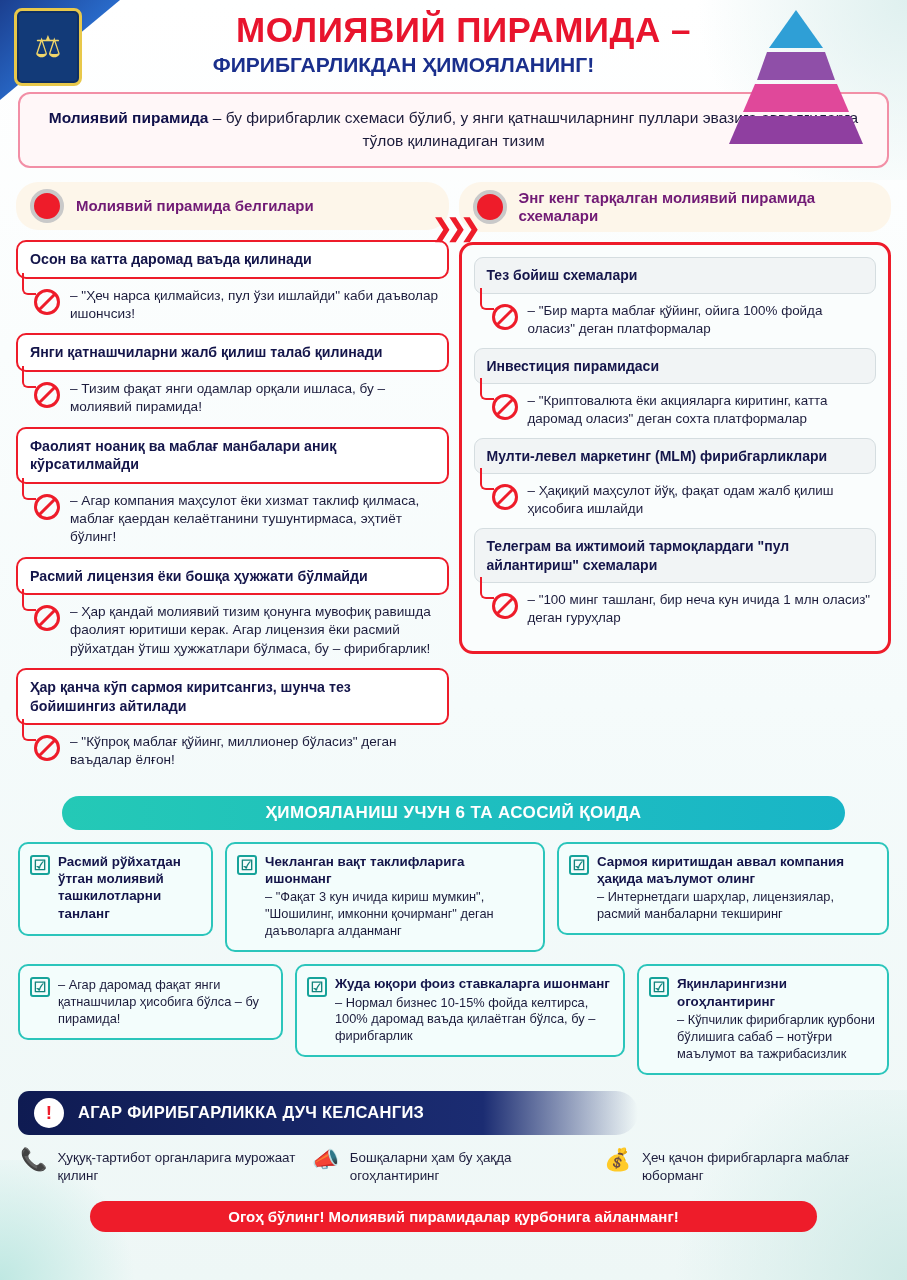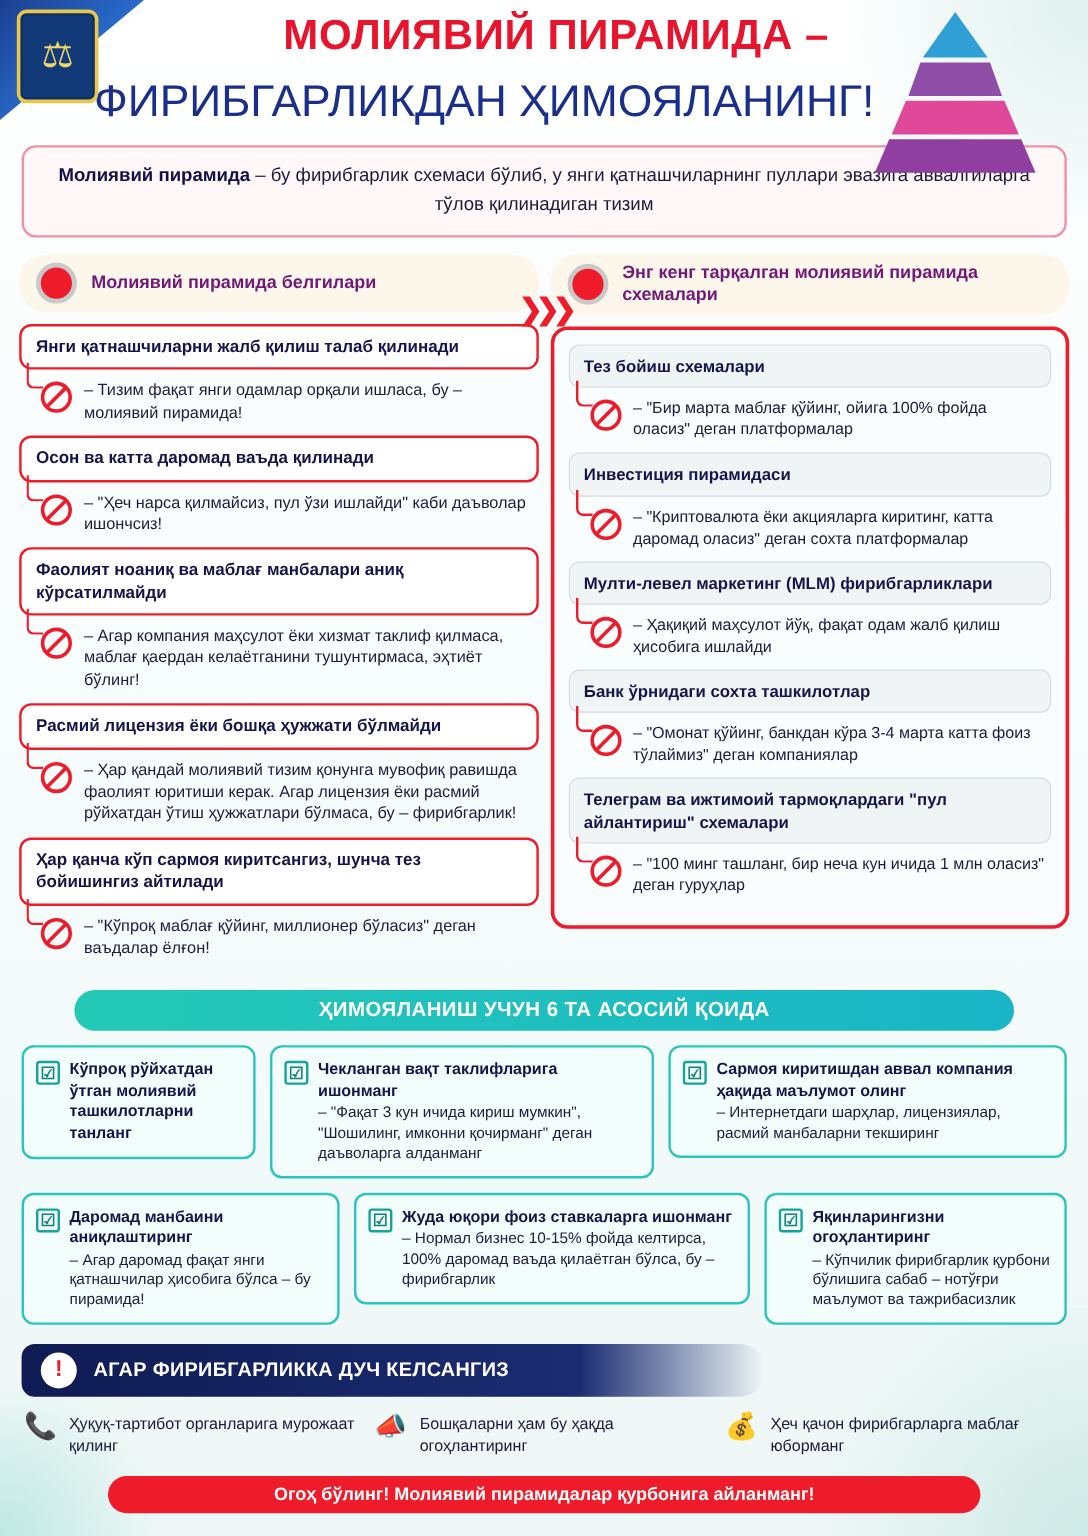--- a/index.html
+++ b/index.html
@@ -64,25 +64,25 @@
     text-align: center;
   }
   .title-1 {
     font-size: 35px;
     font-weight: bold;
     color: #e8142d;
     letter-spacing: 0.5px;
     line-height: 1.05;
   }
   .title-2 {
-    font-size: 37px;
-    font-weight: normal;
+    font-size: 21px;
+    font-weight: bold;
     color: #1a2f8c;
     line-height: 1.1;
-    margin-top: 16px;
+    margin-top: 4px;
     padding-right: 120px;
   }
 
   
   .pyramid {
     position: absolute;
     top: 8px; right: 26px;
     width: 170px; height: 140px;
     z-index: 6;
   }
@@ -348,34 +348,34 @@
 
     <div class="col">
       <div class="col-head">
         <div class="dot"></div>
         <div class="txt">Молиявий пирамида белгилари</div>
       </div>
 
       <div class="left-list">
 
         <div>
+          <div class="item-card">Осон ва катта даромад ваъда қилинади</div>
+          <div class="item-detail">
+            <div class="connector"></div>
+            <div class="ban"></div>
+            <div>– "Ҳеч нарса қилмайсиз, пул ўзи ишлайди" каби даъволар ишончсиз!</div>
+          </div>
+        </div>
+
+        <div>
           <div class="item-card">Янги қатнашчиларни жалб қилиш талаб қилинади</div>
           <div class="item-detail">
             <div class="connector"></div>
             <div class="ban"></div>
             <div>– Тизим фақат янги одамлар орқали ишласа, бу – молиявий пирамида!</div>
-          </div>
-        </div>
-
-        <div>
-          <div class="item-card">Осон ва катта даромад ваъда қилинади</div>
-          <div class="item-detail">
-            <div class="connector"></div>
-            <div class="ban"></div>
-            <div>– "Ҳеч нарса қилмайсиз, пул ўзи ишлайди" каби даъволар ишончсиз!</div>
           </div>
         </div>
 
         <div>
           <div class="item-card">Фаолият ноаниқ ва маблағ манбалари аниқ кўрсатилмайди</div>
           <div class="item-detail">
             <div class="connector"></div>
             <div class="ban"></div>
             <div>– Агар компания маҳсулот ёки хизмат таклиф қилмаса, маблағ қаердан келаётганини тушунтирмаса, эҳтиёт бўлинг!</div>
           </div>
@@ -432,49 +432,41 @@
 
         <div>
           <div class="r-card">Мулти-левел маркетинг (MLM) фирибгарликлари</div>
           <div class="r-detail">
             <div class="connector"></div>
             <div class="ban"></div>
             <div>– Ҳақиқий маҳсулот йўқ, фақат одам жалб қилиш ҳисобига ишлайди</div>
           </div>
         </div>
 
-        <div>
-          <div class="r-card">Банк ўрнидаги сохта ташкилотлар</div>
-          <div class="r-detail">
-            <div class="connector"></div>
-            <div class="ban"></div>
-            <div>– "Омонат қўйинг, банкдан кўра 3-4 марта катта фоиз тўлаймиз" деган компаниялар</div>
-          </div>
-        </div>
 
         <div>
           <div class="r-card">Телеграм ва ижтимоий тармоқлардаги "пул айлантириш" схемалари</div>
           <div class="r-detail">
             <div class="connector"></div>
             <div class="ban"></div>
             <div>– "100 минг ташланг, бир неча кун ичида 1 млн оласиз" деган гуруҳлар</div>
           </div>
         </div>
 
       </div>
     </div>
   </div>
 
   <div class="rules-banner">ҲИМОЯЛАНИШ УЧУН 6 ТА АСОСИЙ ҚОИДА</div>
 
   <div class="rules-grid">
     <div class="rule" style="flex:0 0 195px;">
       <div class="check">☑</div>
       <div>
-        <div class="rule-title">Кўпроқ рўйхатдан ўтган  молиявий ташкилотларни танланг</div>
+        <div class="rule-title">Расмий рўйхатдан ўтган  молиявий ташкилотларни танланг</div>
         <div class="rule-body"></div>
       </div>
     </div>
     <div class="rule" style="flex:0 0 320px;">
       <div class="check">☑</div>
       <div>
         <div class="rule-title">Чекланган вақт таклифларига ишонманг</div>
         <div class="rule-body">– "Фақат 3 кун ичида кириш мумкин", "Шошилинг, имконни қочирманг" деган даъволарга алданманг</div>
       </div>
     </div>
@@ -484,21 +476,20 @@
         <div class="rule-title">Сармоя киритишдан аввал компания ҳақида маълумот олинг</div>
         <div class="rule-body">– Интернетдаги шарҳлар, лицензиялар, расмий манбаларни текширинг</div>
       </div>
     </div>
   </div>
 
   <div class="rules-grid">
     <div class="rule" style="flex:0 0 265px;">
       <div class="check">☑</div>
       <div>
-        <div class="rule-title">Даромад манбаини аниқлаштиринг</div>
         <div class="rule-body">– Агар даромад фақат янги қатнашчилар ҳисобига бўлса – бу пирамида!</div>
       </div>
     </div>
     <div class="rule" style="flex:0 0 330px;">
       <div class="check">☑</div>
       <div>
         <div class="rule-title">Жуда юқори фоиз ставкаларга ишонманг</div>
         <div class="rule-body">– Нормал бизнес 10-15% фойда келтирса, 100% даромад ваъда қилаётган бўлса, бу – фирибгарлик</div>
       </div>
     </div>

